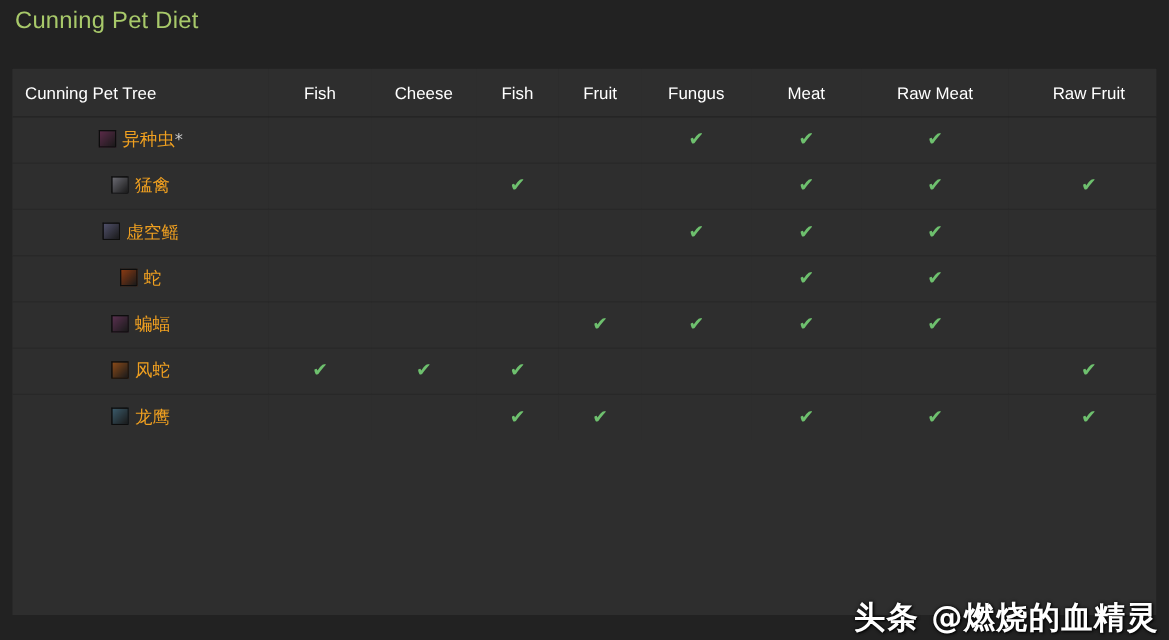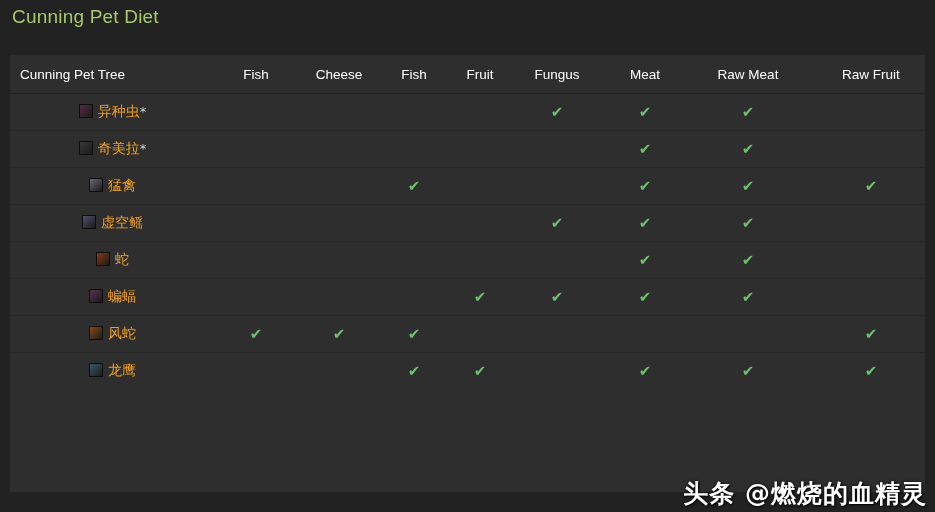--- a/index.html
+++ b/index.html
@@ -135,31 +135,20 @@
             <td></td>
             <td></td>
             <td></td>
             <td></td>
             <td><span class="check" style="color: rgb(110, 192, 110);">✔</span></td>
             <td><span class="check" style="color: rgb(110, 192, 110);">✔</span></td>
             <td><span class="check" style="color: rgb(110, 192, 110);">✔</span></td>
             <td></td>
           </tr>
           <tr>
-            <td class="c-name"><span class="pet-icon" style="background: linear-gradient(135deg, rgb(58, 58, 58) 0%, rgb(26, 26, 26) 100%);"></span><span class="pet-name">奇美拉<span class="pet-star">*</span></span></td>
-            <td></td>
-            <td></td>
-            <td></td>
-            <td></td>
-            <td></td>
-            <td><span class="check" style="color: rgb(110, 192, 110);">✔</span></td>
-            <td><span class="check" style="color: rgb(110, 192, 110);">✔</span></td>
-            <td></td>
-          </tr>
-          <tr>
             <td class="c-name"><span class="pet-icon" style="background: linear-gradient(135deg, rgb(106, 106, 114) 0%, rgb(26, 26, 26) 100%);"></span><span class="pet-name">猛禽</span></td>
             <td></td>
             <td></td>
             <td><span class="check" style="color: rgb(110, 192, 110);">✔</span></td>
             <td></td>
             <td></td>
             <td><span class="check" style="color: rgb(110, 192, 110);">✔</span></td>
             <td><span class="check" style="color: rgb(110, 192, 110);">✔</span></td>
             <td><span class="check" style="color: rgb(110, 192, 110);">✔</span></td>
           </tr>

